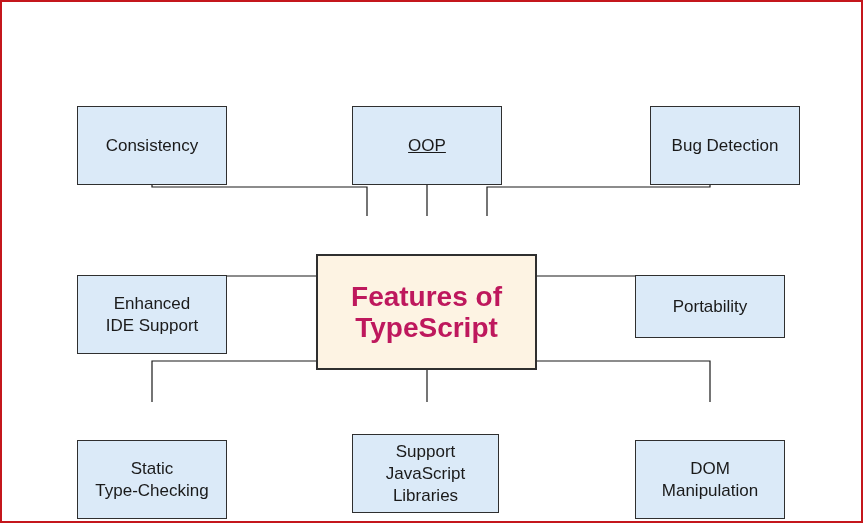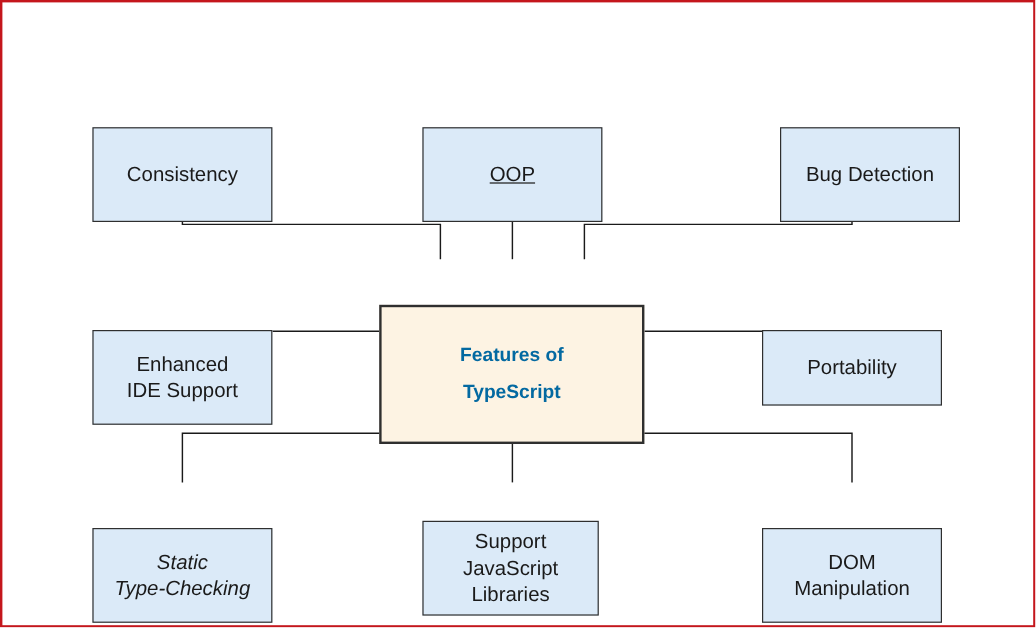--- a/index.html
+++ b/index.html
@@ -48,33 +48,33 @@
     border: 1px solid var(--node-border, #2f2f2f);
     color: var(--text, #1a1a1a);
     font-size: 17px;
     line-height: 22px;
     z-index: 2;
     margin-top: 38px;
   }
   .node.center {
     background: var(--center-fill, #fdf3e3);
     border-width: 2px;
-    font-size: 16px;
+    font-size: 28px;
     line-height: 31px;
     font-weight: bold;
-    color: #0369a1;
+    color: #be185d;
   }
   
   #node-consistency   { left: 77px;  top: 68px;  width: 150px; height: 79px; }
   #node-oop           { left: 352px; top: 68px;  width: 150px; height: 79px; text-decoration: underline; }
   #node-bug-detection { left: 650px; top: 68px;  width: 150px; height: 79px; }
   #node-enhanced-ide  { left: 77px;  top: 237px; width: 150px; height: 79px; }
   #node-center        { left: 316px; top: 216px; width: 221px; height: 116px; }
   #node-portability   { left: 635px; top: 237px; width: 150px; height: 63px; }
-  #node-static        { left: 77px;  top: 402px; width: 150px; height: 79px; font-style: italic; }
+  #node-static        { left: 77px;  top: 402px; width: 150px; height: 79px; }
   #node-support-js    { left: 352px; top: 396px; width: 147px; height: 79px; }
   #node-dom           { left: 635px; top: 402px; width: 150px; height: 79px; }
 </style>
 </head>
 <body>
 
 <div class="stage">
 
   <div class="frame"></div>
 

